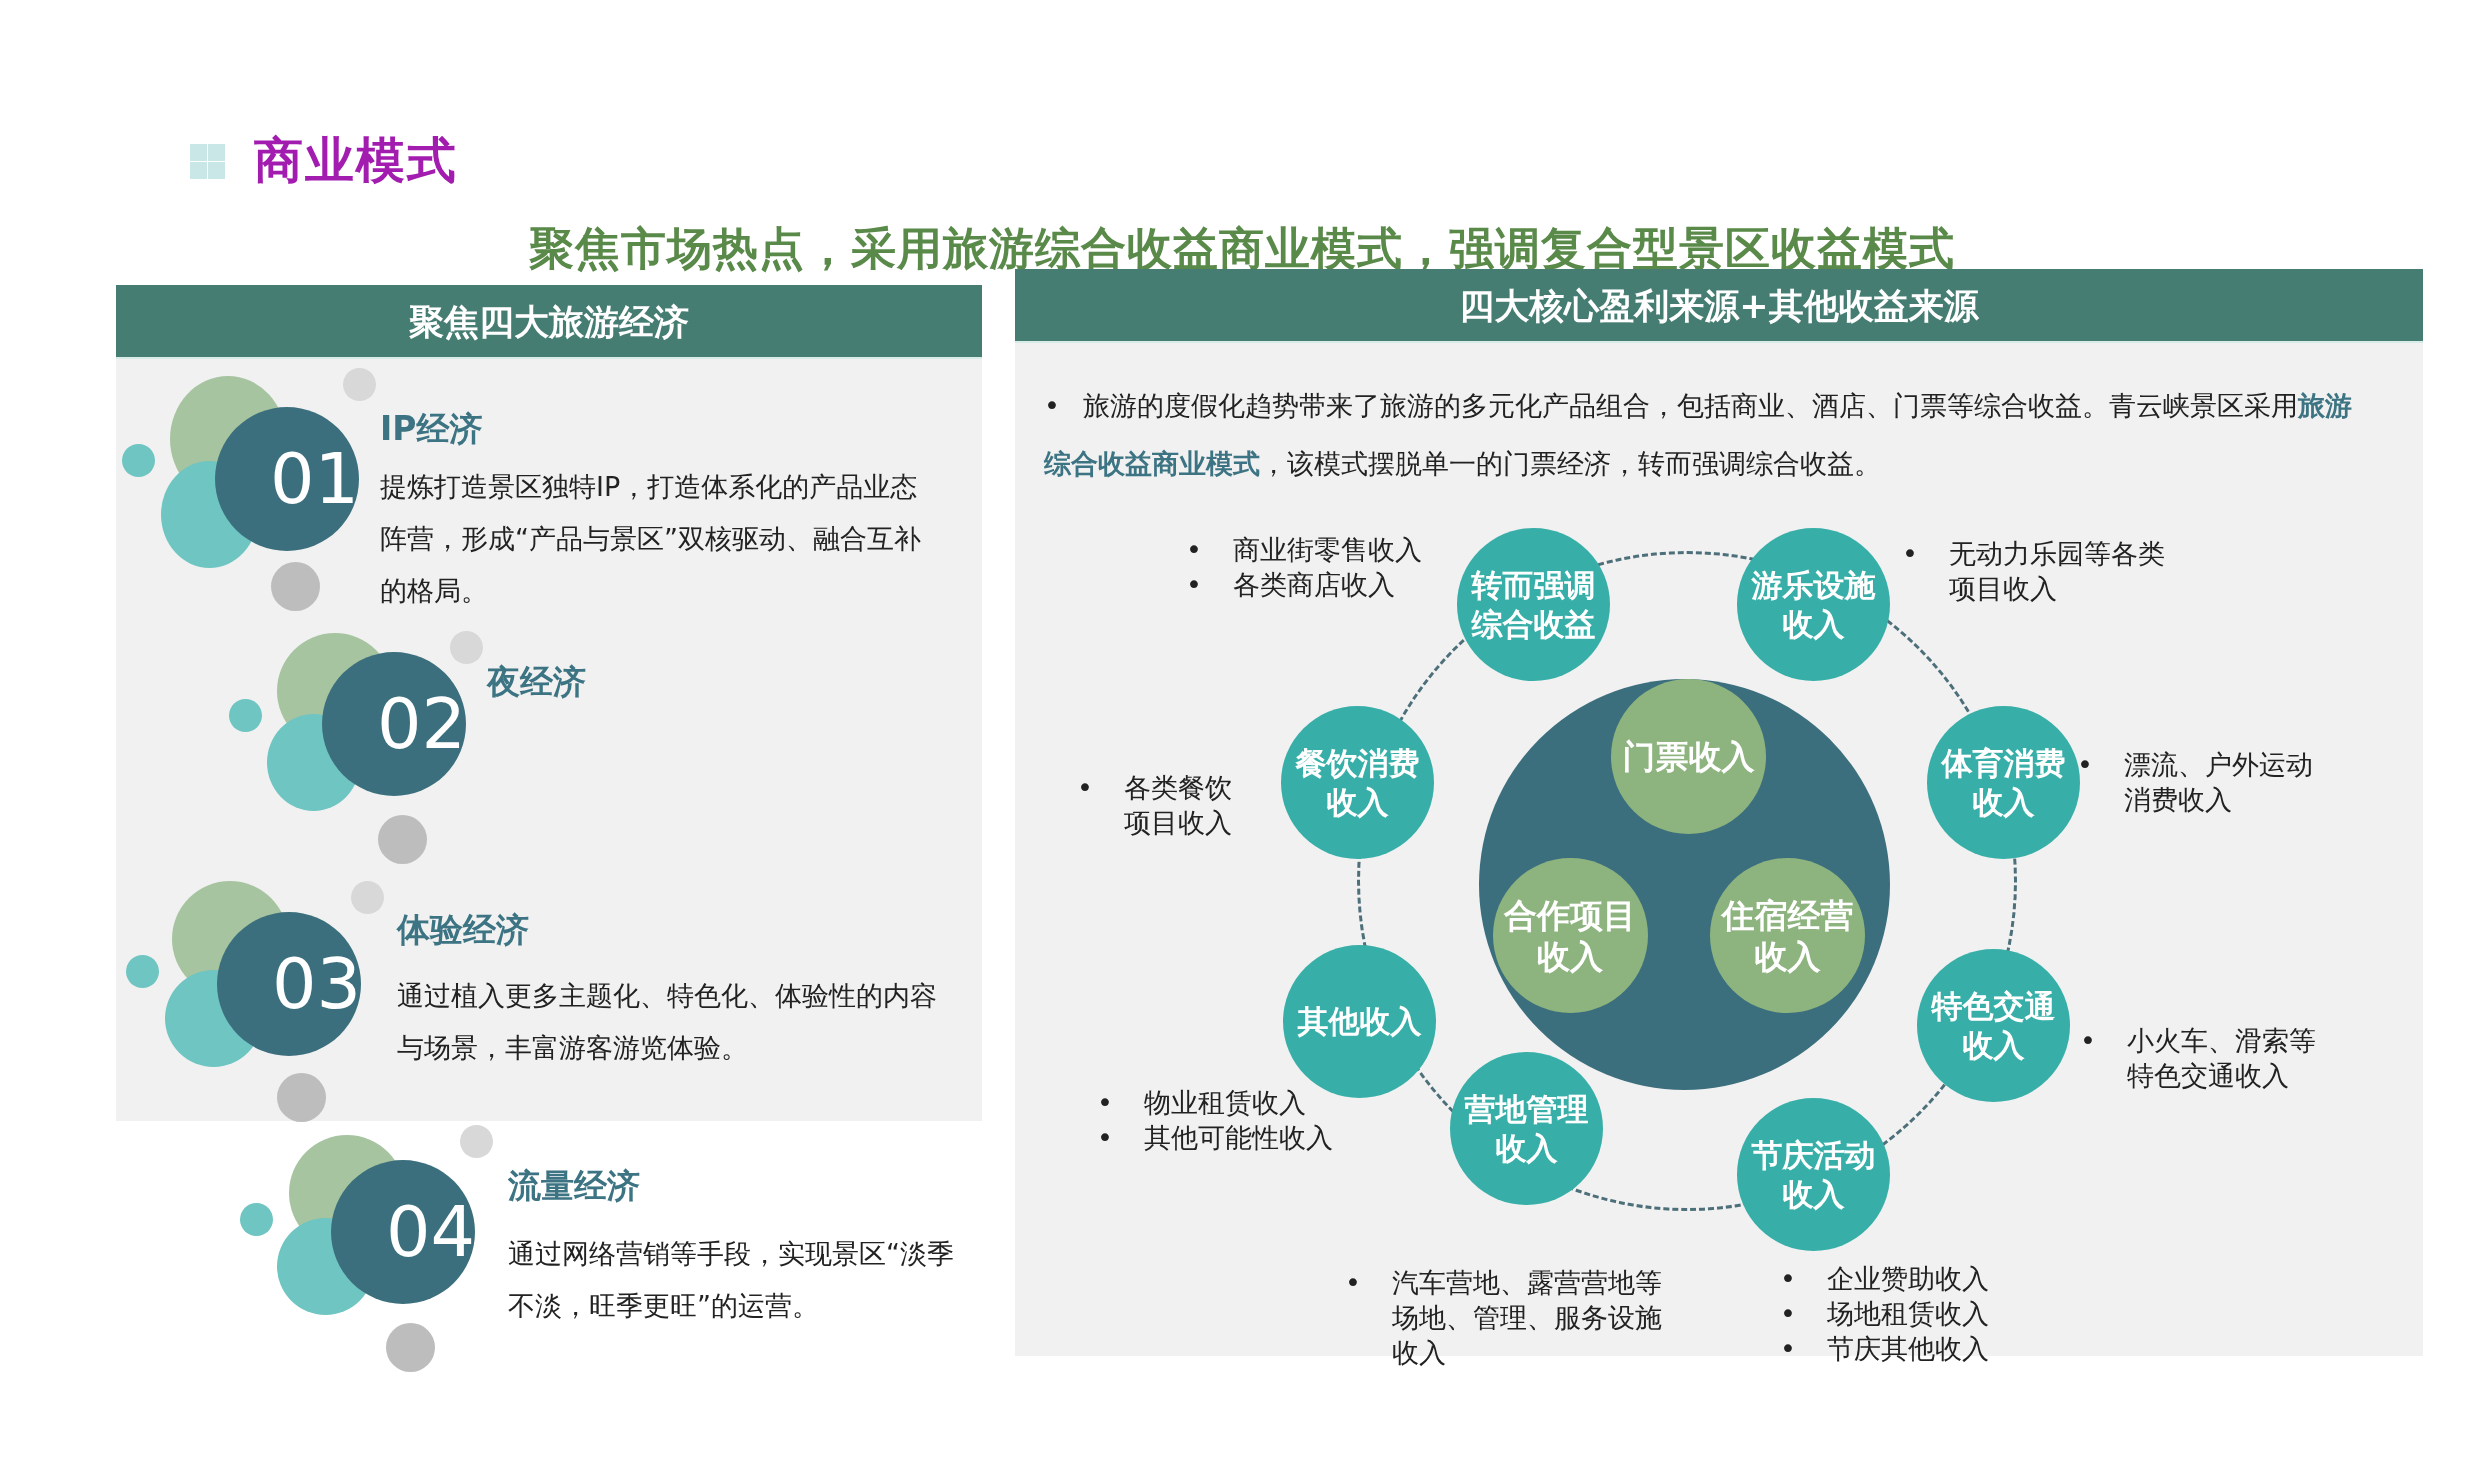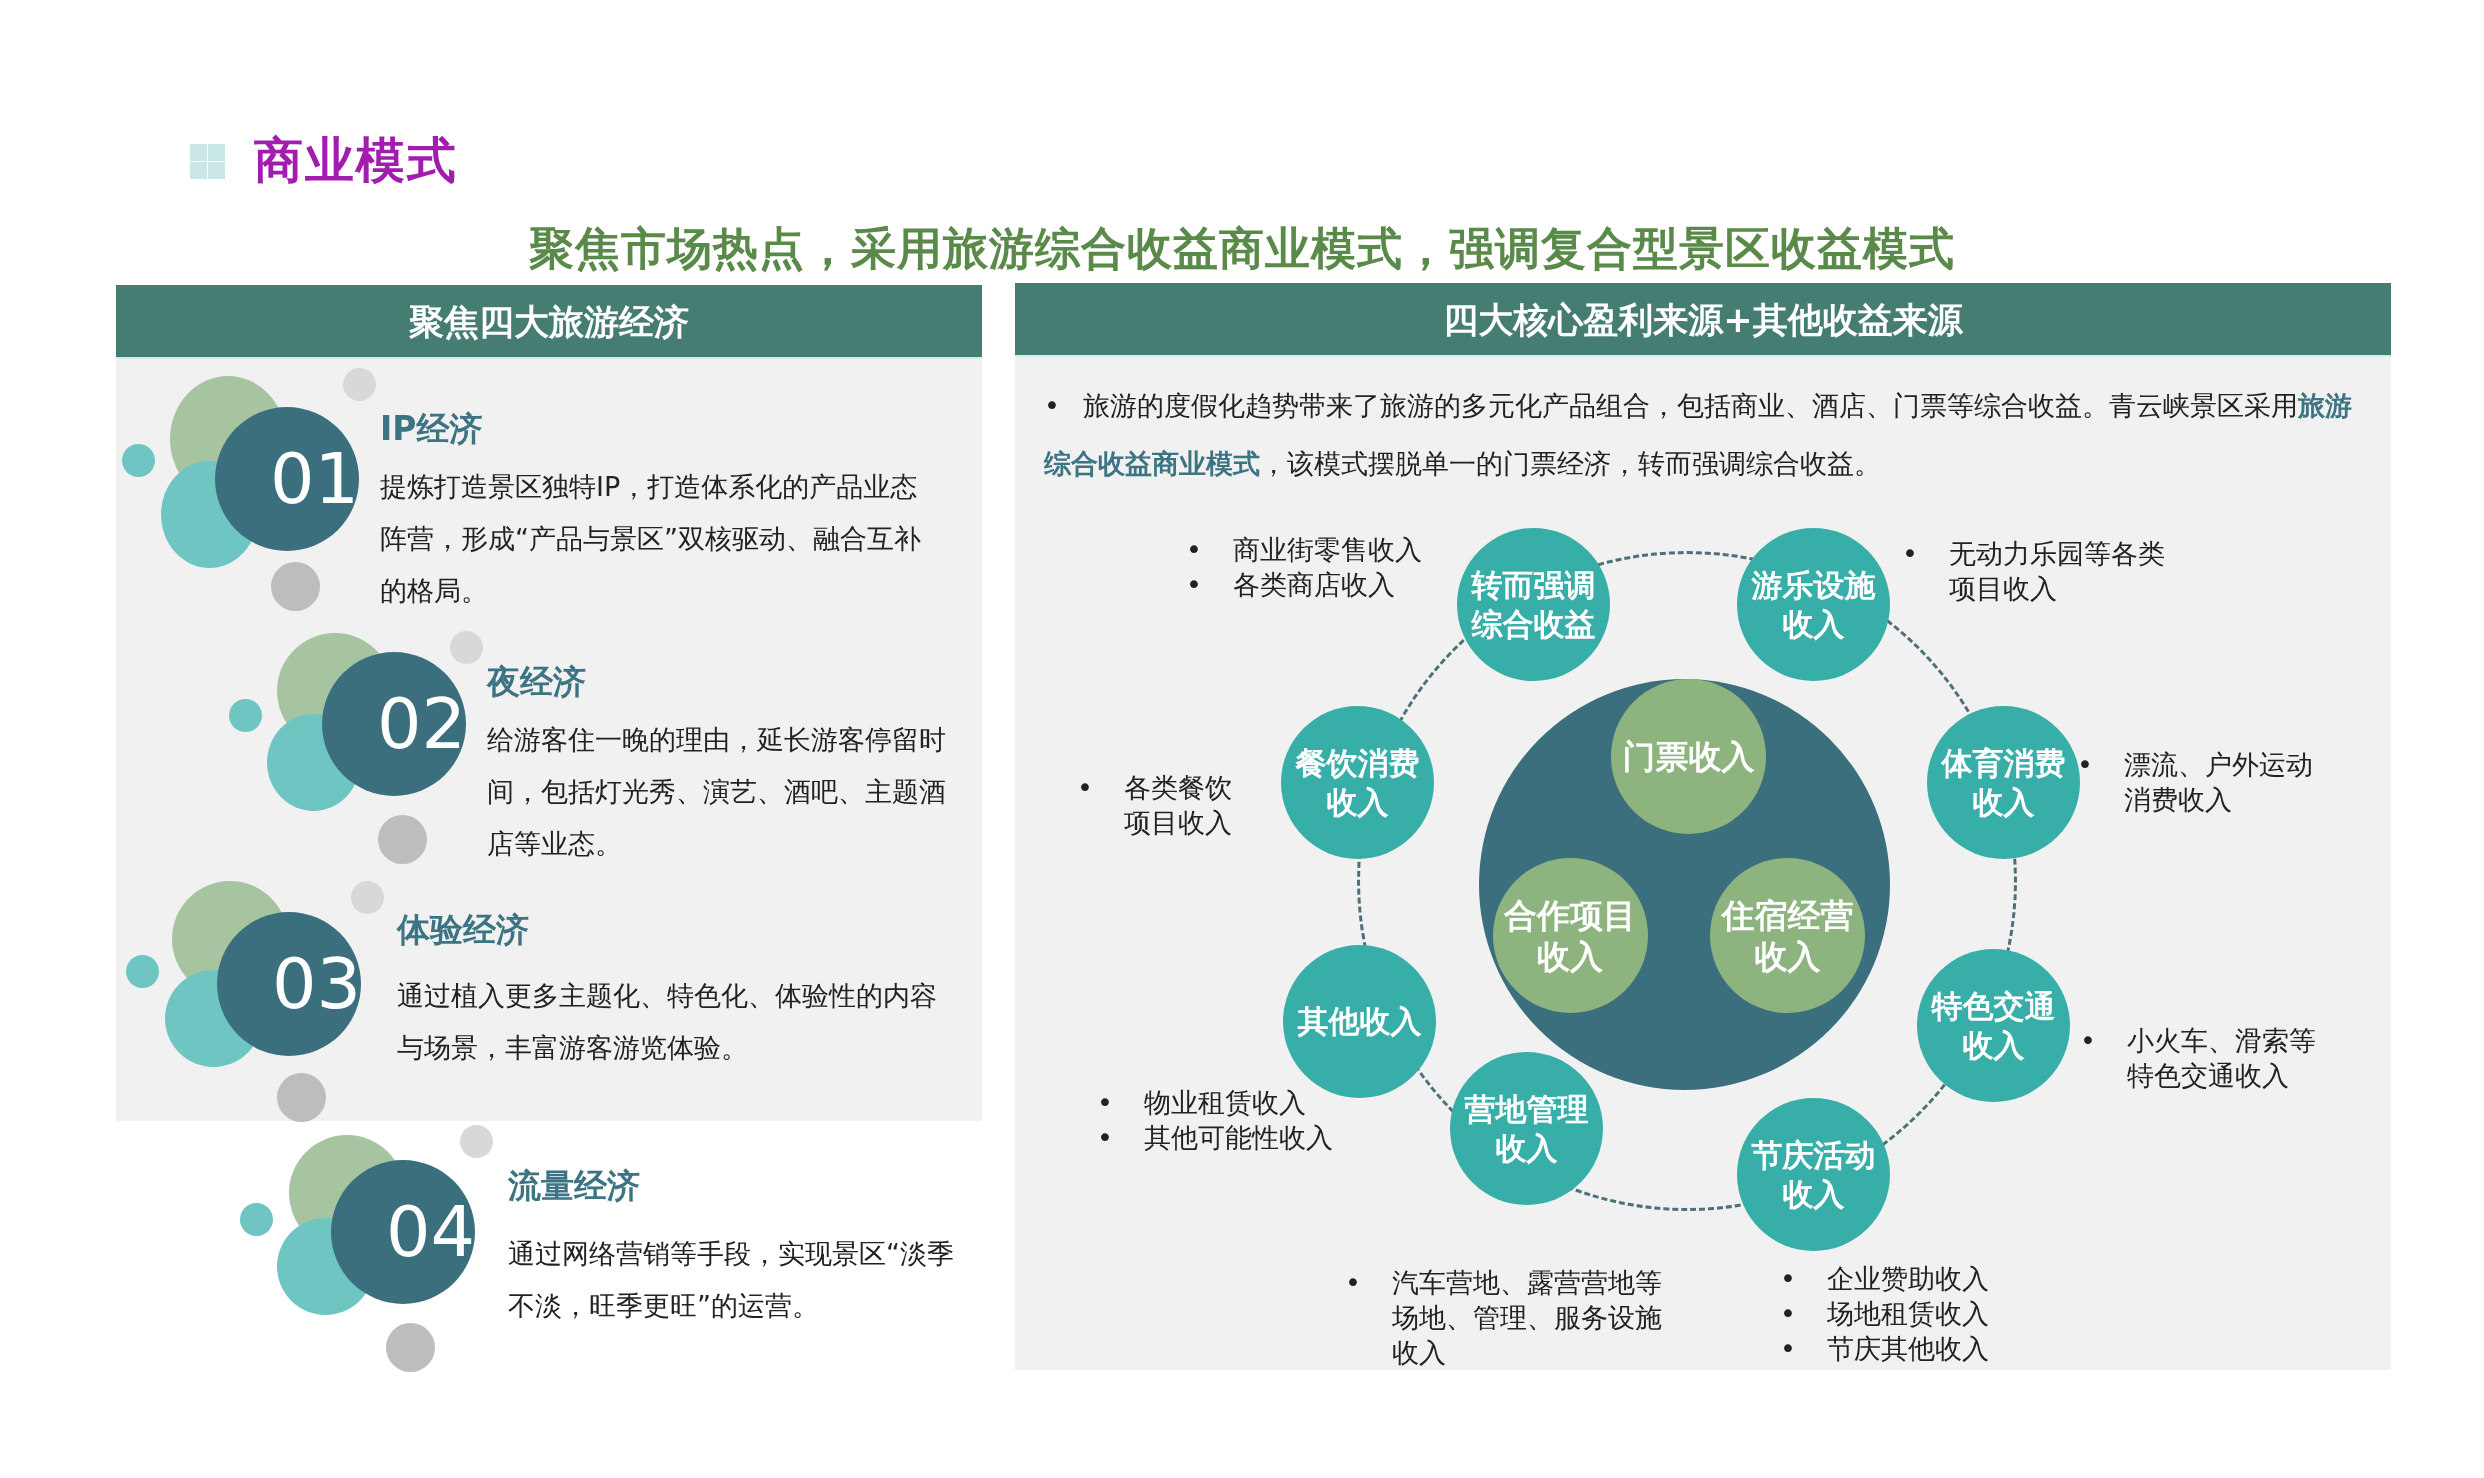--- a/index.html
+++ b/index.html
@@ -9,21 +9,21 @@
 
   
   .title-icon { left:190px; top:144px; width:35px; height:35px; }
   .title-icon span { position:absolute; width:16.5px; height:16.5px; background:#bfe3e2; opacity:.85; }
   .page-title { left:254px; top:128px; font-size:49px; font-weight:bold; color:#a21caf; letter-spacing:1.9px; }
   .subtitle { left:0; width:2484px; top:219px; text-align:center; font-size:45px; font-weight:bold; color:#5a8a4a; letter-spacing:1px; }
 
   
   .panel { background:#f1f1f1; }
   .panel-left { left:116px; top:285px; width:866px; height:836px; }
-  .panel-right { left:1015px; top:283px; width:1376px; height:1087px; }
+  .panel-right { left:1015px; top:269px; width:1376px; height:1087px;padding-left:32px; }
   .panel-header { position:absolute; left:0; top:0; width:100%; height:74px; background:#467d72;
                   color:#fff; font-size:35px; font-weight:bold; text-align:center; line-height:74px;
                   border-bottom:2.9px solid #d7ebe7; box-sizing:border-box; }
 
   
   .econ-item { position:absolute; left:0; width:866px; height:252px; }
   .bub { position:absolute; border-radius:50%; }
   .b-green { background:#a7c4a0; }
   .b-teal { background:#6ec5c2; }
   .b-dark { background:#3c6f7d; color:#fff; font-size:70px; text-align:right; font-family:"DejaVu Sans",sans-serif; }
@@ -79,21 +79,20 @@
   </div>
 
   <div class="econ-item" style="top:336px">
     <div class="bub b-lgrey" style="left:334px;top:9.7px;width:33px;height:33px"></div>
     <div class="bub b-green" style="left:161px;top:11.6px;width:116px;height:116px"></div>
     <div class="bub b-teal" style="left:113px;top:78px;width:33px;height:33px"></div>
     <div class="bub b-teal" style="left:151px;top:93px;width:93px;height:97px"></div>
     <div class="bub b-dark" style="left:206px;top:31px;width:144px;height:144px;line-height:144px">02</div>
     <div class="bub b-grey" style="left:262px;top:194px;width:49px;height:49px"></div>
     <div class="econ-title" style="left:371px;top:39px">夜经济</div>
-    <div class="econ-desc" style="left:371px;top:93px;width:475px">给游客住一晚的理由，延长游客停留时间，包括灯光秀、演艺、酒吧、主题酒店等业态。</div>
   </div>
 
   <div class="econ-item" style="top:588px">
     <div class="bub b-lgrey" style="left:235px;top:7.8px;width:33px;height:33px"></div>
     <div class="bub b-green" style="left:56px;top:7.8px;width:116px;height:116px"></div>
     <div class="bub b-teal" style="left:9.7px;top:82px;width:33px;height:33px"></div>
     <div class="bub b-teal" style="left:49px;top:97px;width:97px;height:97px"></div>
     <div class="bub b-dark" style="left:101px;top:39px;width:144px;height:144px;line-height:144px">03</div>
     <div class="bub b-grey" style="left:161px;top:200px;width:49px;height:49px"></div>
     <div class="econ-title" style="left:281px;top:35px">体验经济</div>

